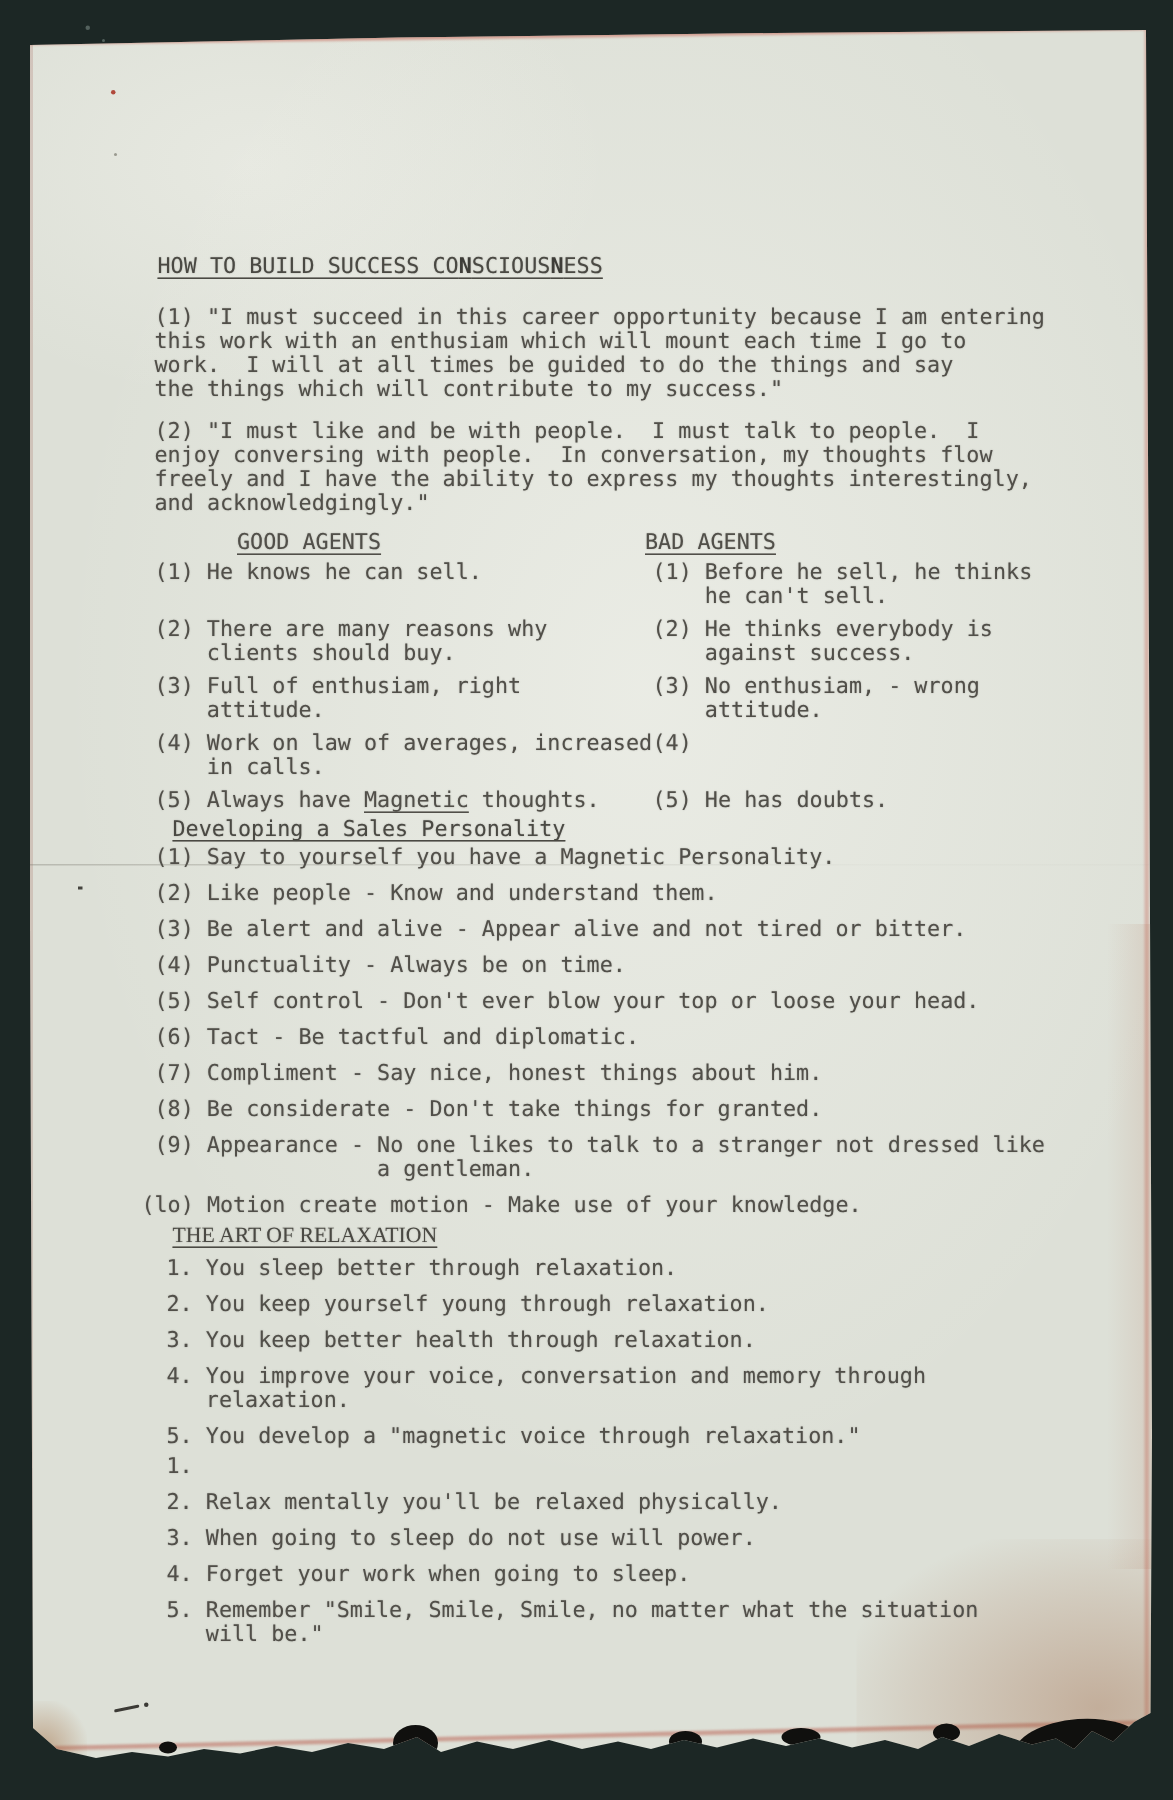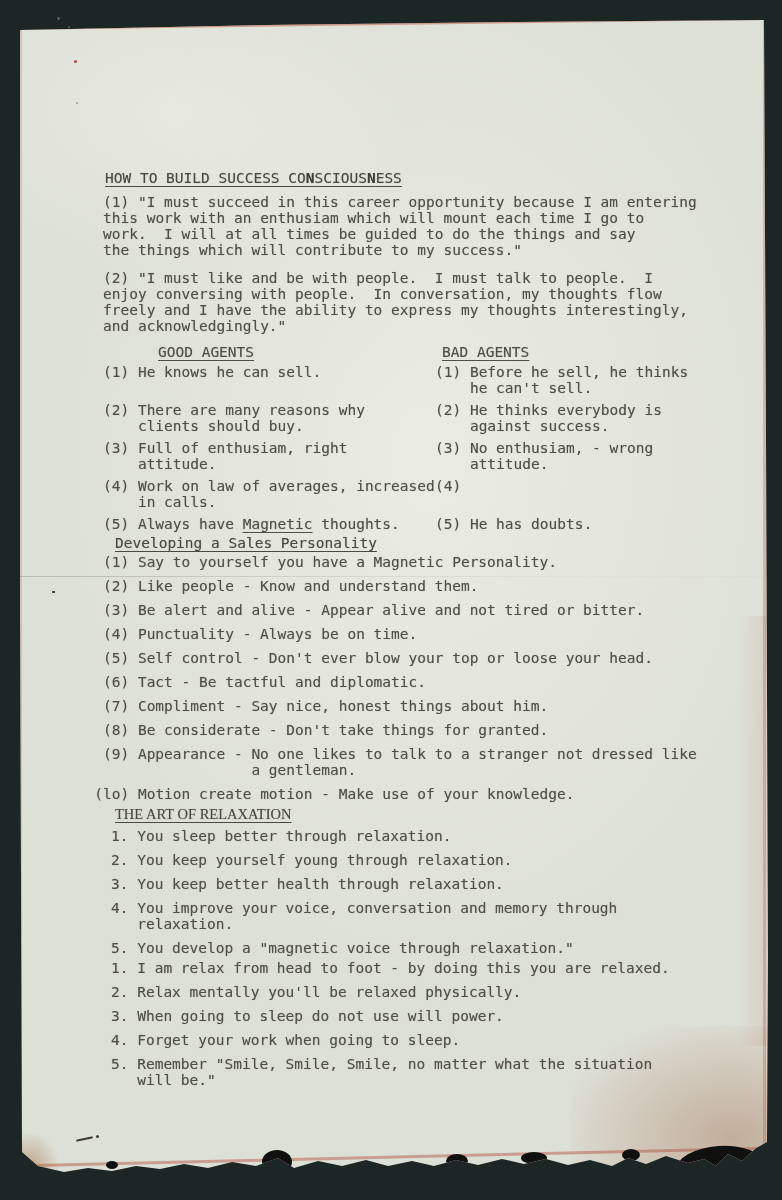--- a/index.html
+++ b/index.html
@@ -57,27 +57,27 @@
 
   .doc{
     position:absolute;left:87px;top:154px;width:614px;
     font-size:14.5px;line-height:16px;color:#514f49;
     text-shadow:0 0 1px rgba(81,79,73,0.42);
   }
   .doc h1,.doc h2{font-size:14.5px;line-height:16px;font-weight:normal;margin:0;color:#4a4943;}
   .underline{text-decoration:underline;text-underline-offset:3px;text-decoration-thickness:1px;}
   .bold{font-weight:bold;color:#3e3d38;}
   .pre{white-space:pre;}
-  h1.title{margin-bottom:8px;margin-left:2px;}
+  h1.title{margin-bottom:18px;margin-left:2px;}
   .para{margin-bottom:12px;}
   .para.p2{margin-bottom:10px;}
 
   .agents-header{position:relative;height:16px;margin-bottom:4px;}
   .agents-header .gh{position:absolute;left:55px;}
-  .agents-header .bh{position:absolute;left:339px;}
+  .agents-header .bh{position:absolute;left:327px;}
   .agents-row{display:flex;margin-bottom:6px;}
   .agents-row .cl{width:332px;flex-shrink:0;display:flex;}
   .agents-row .cr{display:flex;}
   .agents-row.last{margin-bottom:3px;}
   .num{display:inline-block;width:4ch;flex-shrink:0;}
 
   h2.sec{margin-bottom:3px;padding-left:12px;}
   h2.sec.gap{margin-bottom:6px;}
   .num-item{display:flex;margin-bottom:8px;}
   .num-item.tight{margin-bottom:4px;}
@@ -259,21 +259,20 @@
         </div>
       <div class="num-item tight">
           <span class="num">5.</span>
           <div class="pre">You develop a "magnetic voice through relaxation."</div>
         </div>
     </section>
 
     <section class="list3">
       <div class="num-item">
           <span class="num">1.</span>
-          <div class="pre">I am relax from head to foot - by doing this you are relaxed.</div>
         </div>
       <div class="num-item">
           <span class="num">2.</span>
           <div class="pre">Relax mentally you'll be relaxed physically.</div>
         </div>
       <div class="num-item">
           <span class="num">3.</span>
           <div class="pre">When going to sleep do not use will power.</div>
         </div>
       <div class="num-item">

